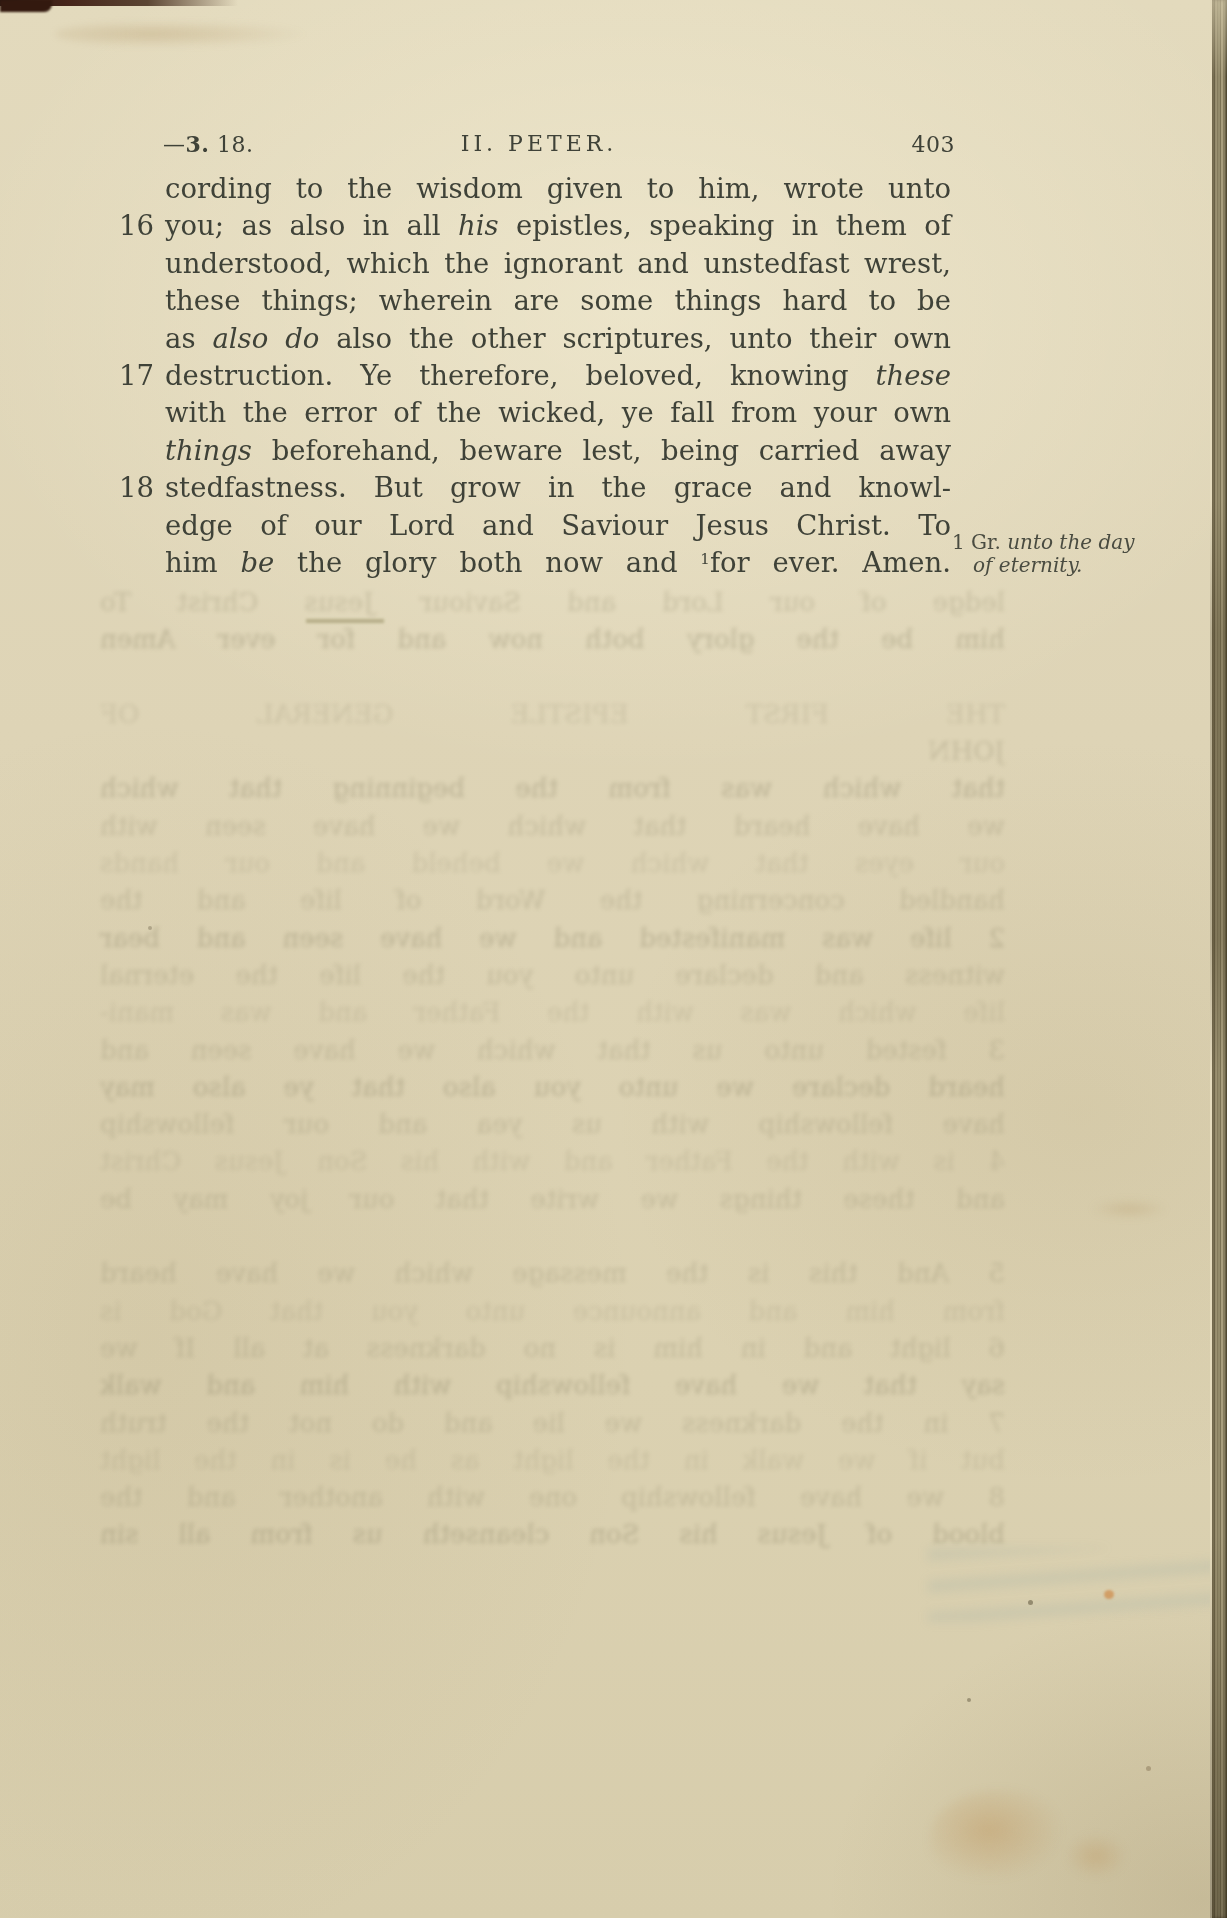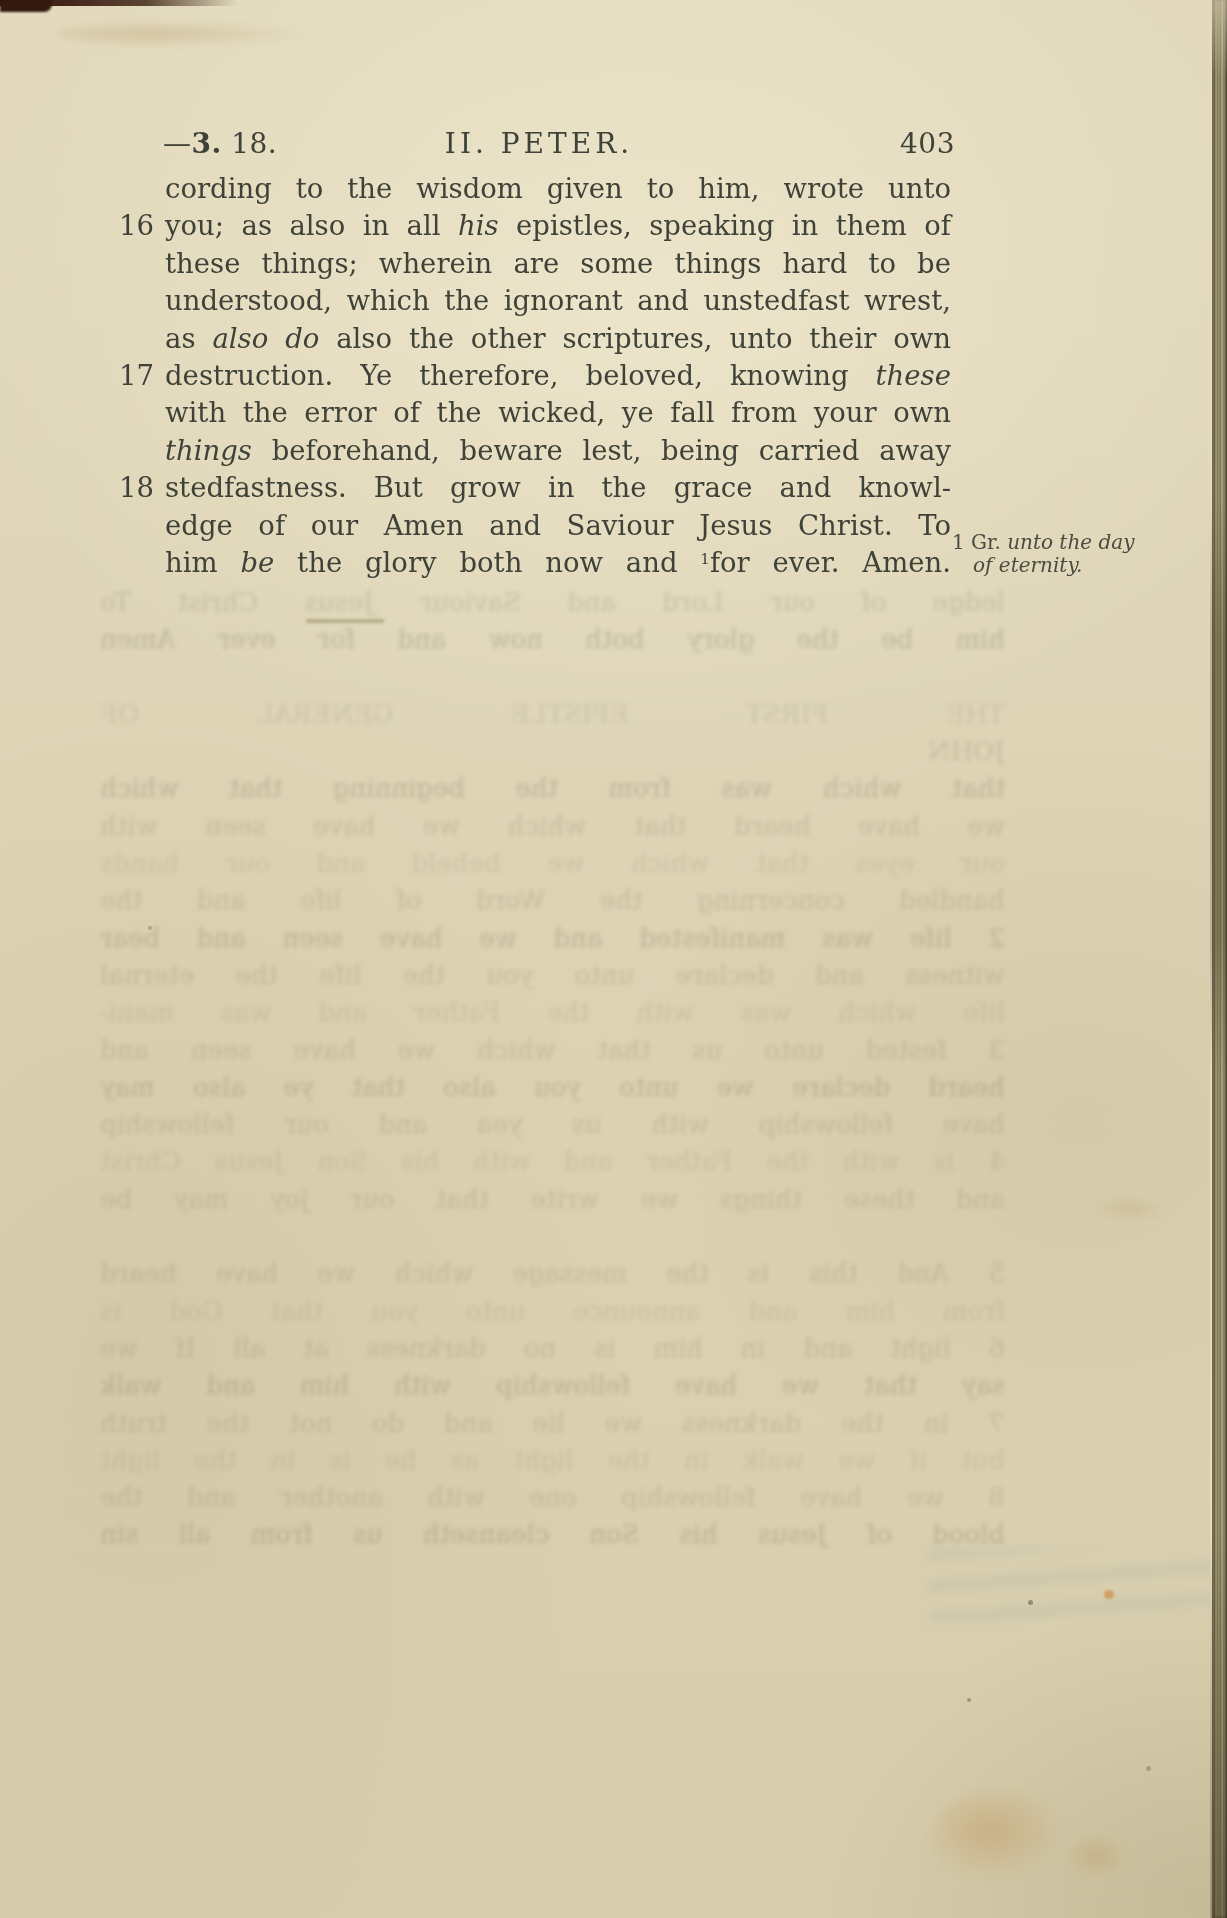--- a/index.html
+++ b/index.html
@@ -14,21 +14,21 @@
       radial-gradient(ellipse 950px 650px at 52% 16%, rgba(255,250,228,0.38), rgba(255,250,228,0) 72%),
       radial-gradient(ellipse 700px 900px at 12% 70%, rgba(150,130,85,0.10), rgba(150,130,85,0) 70%),
       radial-gradient(ellipse 650px 520px at 88% 58%, rgba(160,140,92,0.12), rgba(160,140,92,0) 72%),
       radial-gradient(ellipse 500px 400px at 98% 99%, rgba(130,112,72,0.20), rgba(130,112,72,0) 75%),
       linear-gradient(180deg,#e3dabd 0%,#ded4b6 38%,#dbd1b1 72%,#d7cdac 100%);
   }
   
   .running-head{
     position:absolute;left:163px;top:128px;width:792px;height:34px;
     display:flex;justify-content:space-between;align-items:baseline;
-    font-size:28px;line-height:32px;letter-spacing:0.5px;gap:24px;
+    font-size:22px;line-height:32px;letter-spacing:0.5px;gap:24px;
   }
   .head-center{position:absolute;left:0;right:40px;text-align:center;letter-spacing:4px;}
   .seg-r{font-style:normal;}
   .seg-b{font-weight:bold;}
   .seg-i{font-style:italic;}
   .seg-sup{font-size:15px;vertical-align:8px;line-height:0;}
   
   .body-text{
     position:absolute;left:165px;top:170px;width:786px;
     font-size:27.5px;line-height:37.4px;
@@ -103,28 +103,28 @@
 
   <div class="running-head">
     <span><span class="seg-r">—</span><span class="seg-b">3.</span><span class="seg-r"> 18.</span></span>
     <span class="head-center">II. PETER.</span>
     <span>403</span>
   </div>
 
   <div class="body-text">
       <div class="vline"><span class="seg-r">cording to the wisdom given to him, wrote unto</span></div>
       <div class="vline"><span class="vnum">16</span><span class="seg-r">you; as also in all </span><span class="seg-i">his</span><span class="seg-r"> epistles, speaking in them of</span></div>
+      <div class="vline"><span class="seg-r">understood, which the ignorant and unstedfast wrest,</span></div>
       <div class="vline"><span class="seg-r">these things; wherein are some things hard to be</span></div>
-      <div class="vline"><span class="seg-r">understood, which the ignorant and unstedfast wrest,</span></div>
       <div class="vline"><span class="seg-r">as </span><span class="seg-i">also do</span><span class="seg-r"> also the other scriptures, unto their own</span></div>
       <div class="vline"><span class="vnum">17</span><span class="seg-r">destruction.  Ye therefore, beloved, knowing </span><span class="seg-i">these</span></div>
       <div class="vline"><span class="seg-r">with the error of the wicked, ye fall from your own</span></div>
       <div class="vline"><span class="seg-i">things</span><span class="seg-r"> beforehand, beware lest, being carried away</span></div>
       <div class="vline"><span class="vnum">18</span><span class="seg-r">stedfastness.  But grow in the grace and knowl-</span></div>
-      <div class="vline"><span class="seg-r">edge of our Amen and Saviour Jesus Christ.  To</span></div>
+      <div class="vline"><span class="seg-r">edge of our Lord and Saviour Jesus Christ.  To</span></div>
       <div class="vline"><span class="seg-r">him </span><span class="seg-i">be</span><span class="seg-r"> the glory both now and </span><span class="seg-sup">1</span><span class="seg-r">for ever.  Amen.</span></div>
     </div>
 
   <div class="margin-note">
       <div class="note-line"><span class="seg-r">1 Gr. </span><span class="seg-i">unto the day</span></div>
       <div class="note-line indent"><span class="seg-i">of eternity.</span></div>
     </div>
 
   <div class="bleedthrough">
       <div class="bline">ledge of our Lord and Saviour Jesus Christ To</div>

